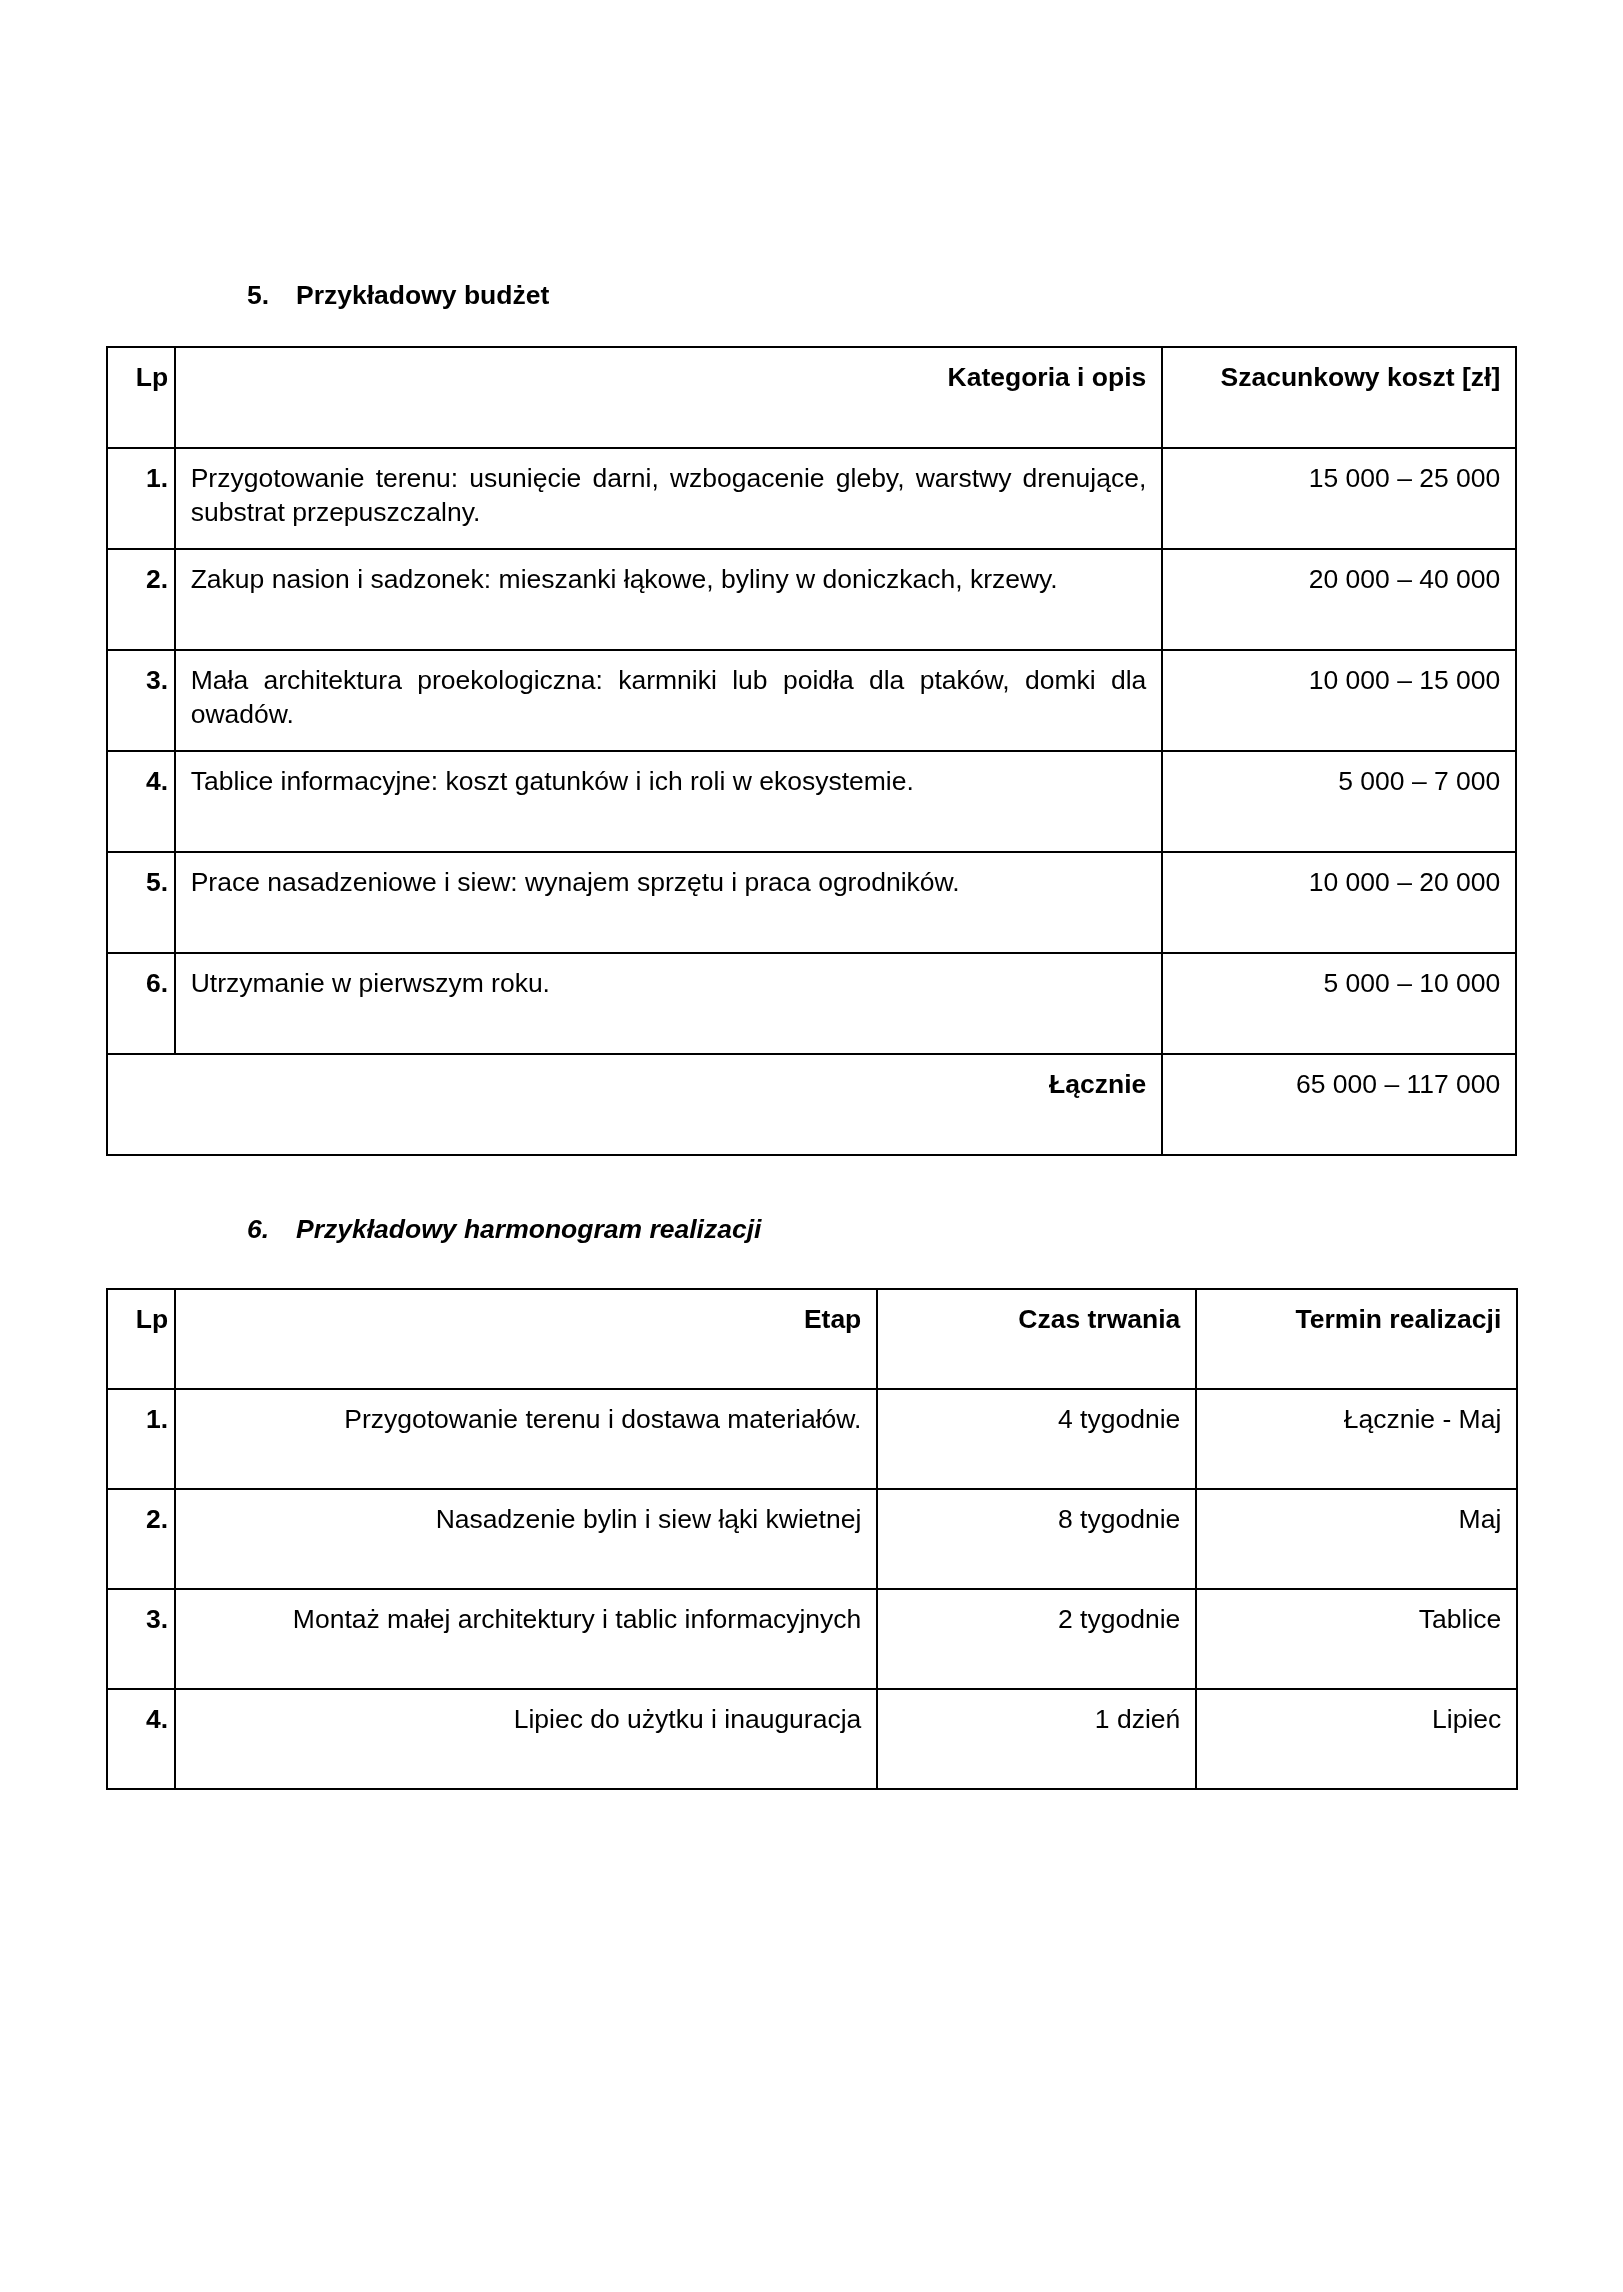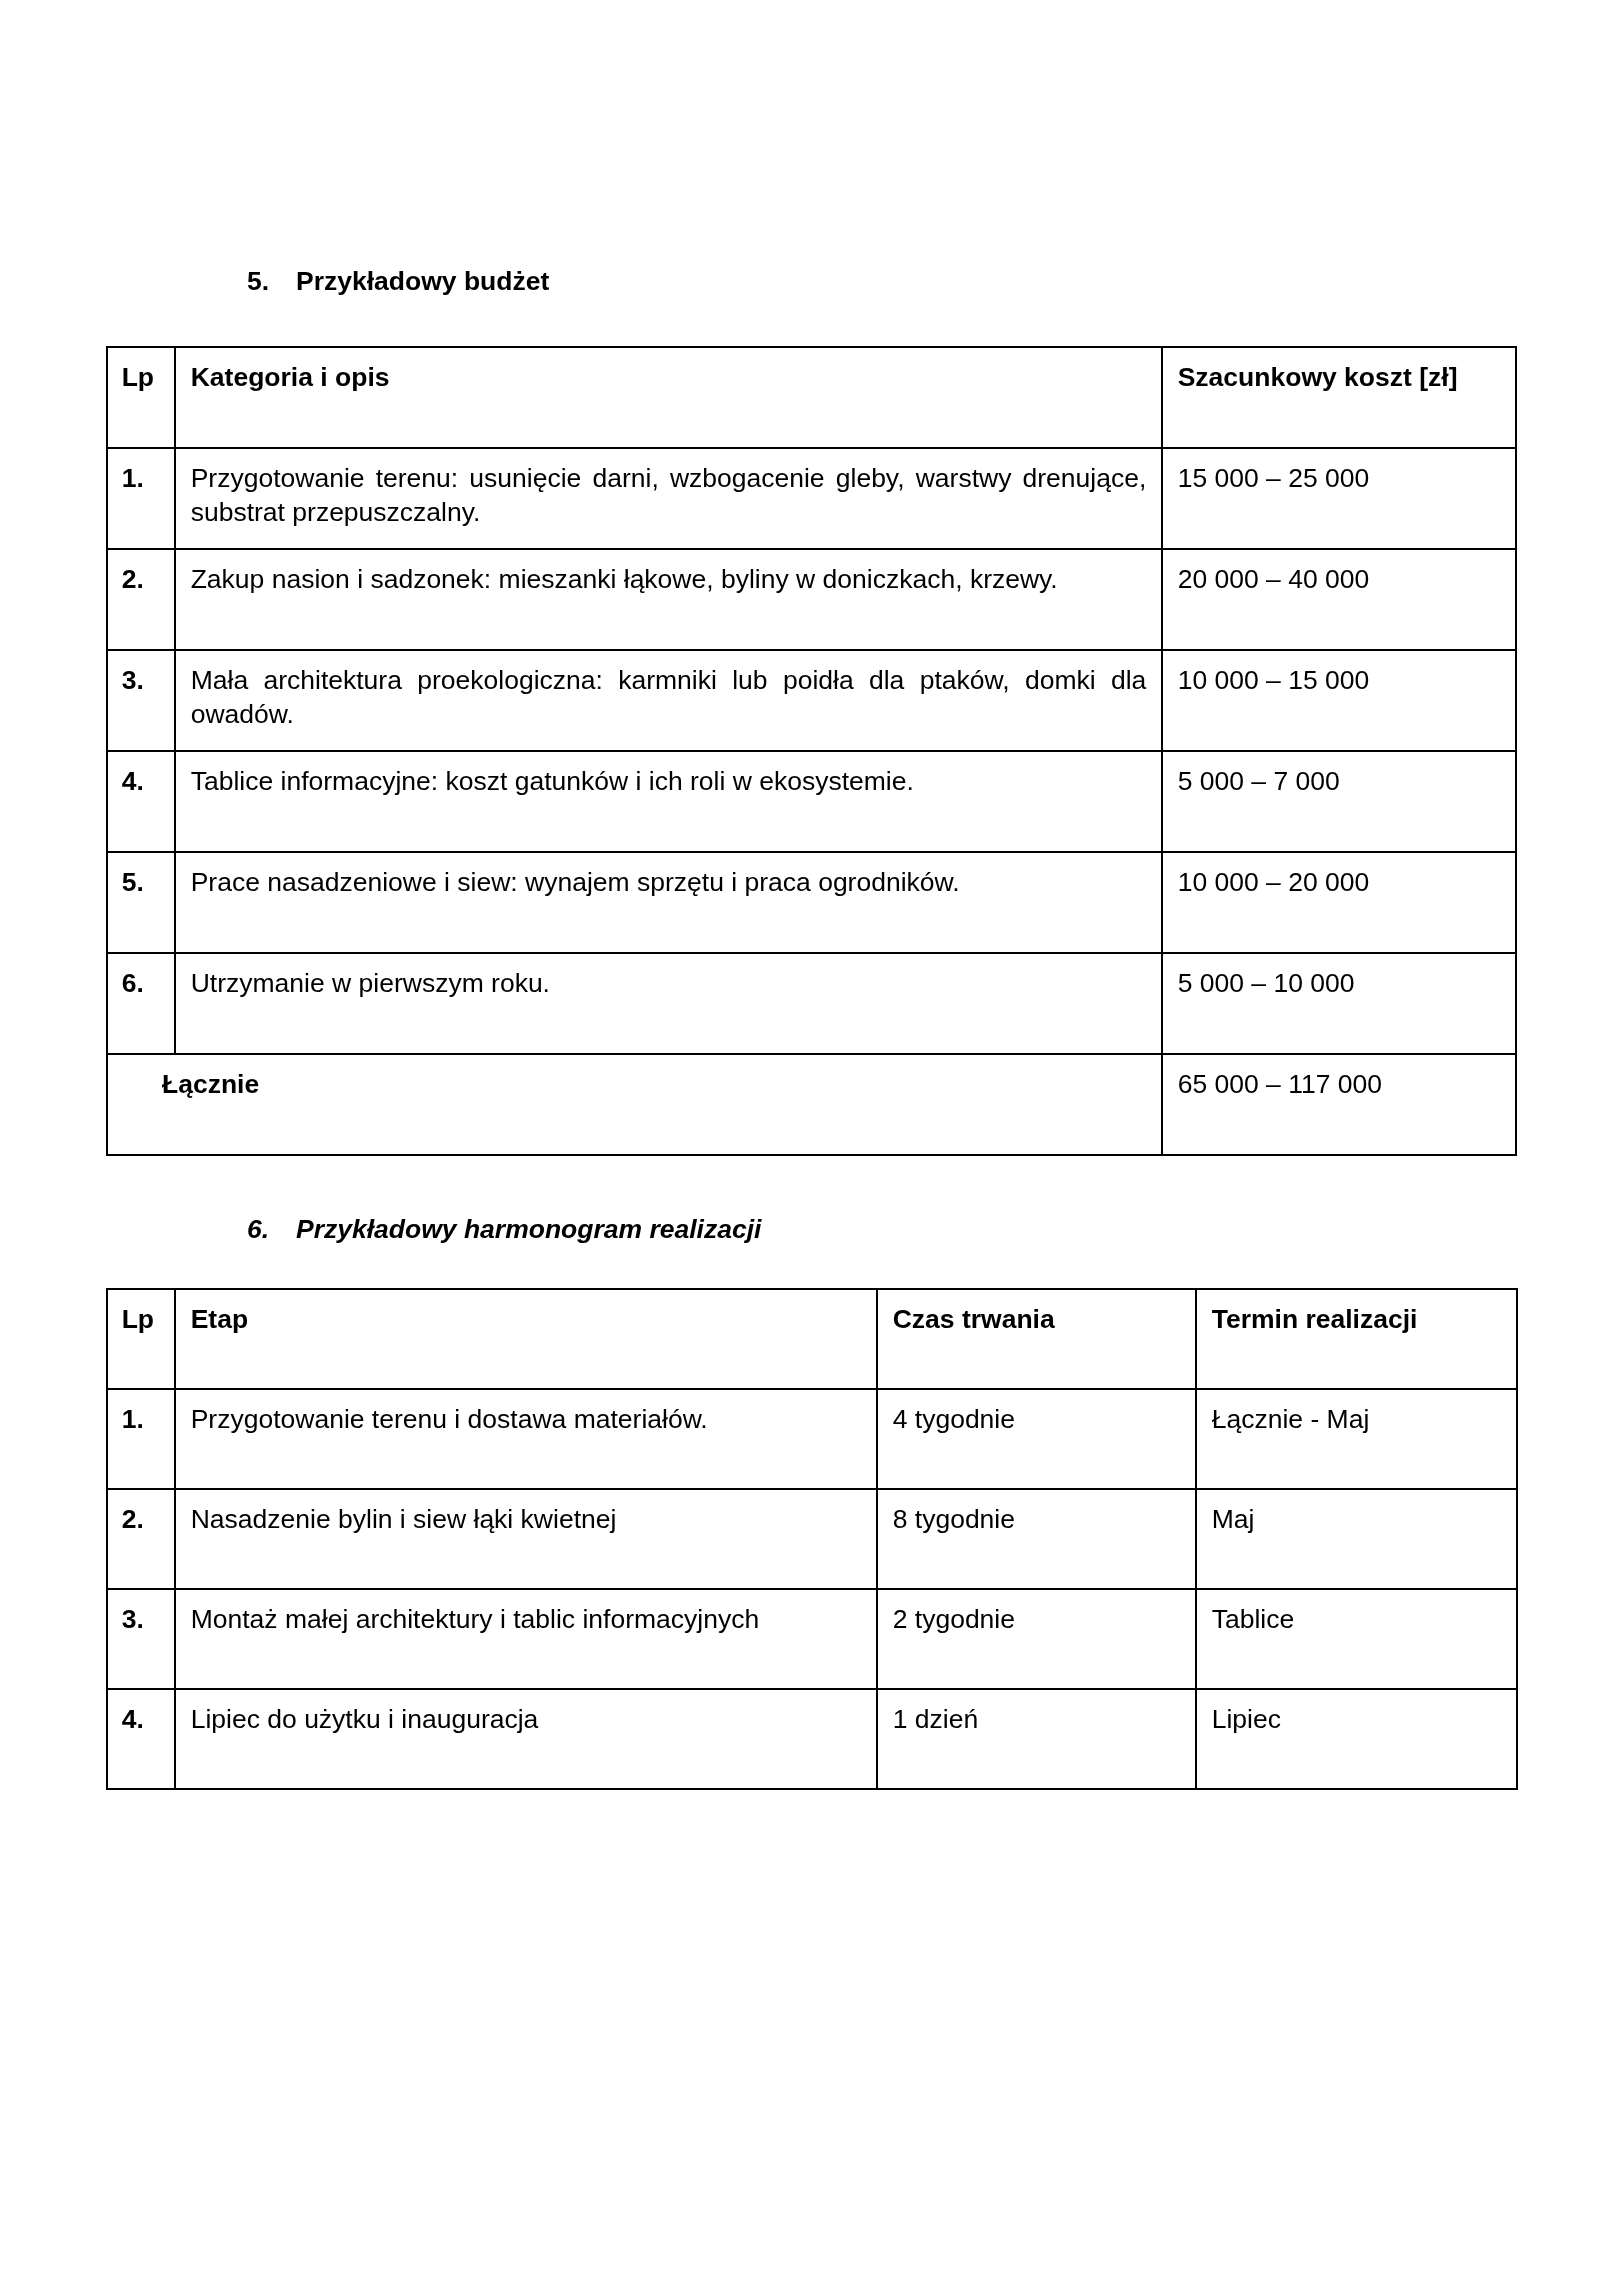--- a/index.html
+++ b/index.html
@@ -21,36 +21,36 @@
       font-size: 26.5px;
       font-weight: bold;
       line-height: 33px;
       margin: 0;
       white-space: nowrap;
     }
     .section-heading .num {
       display: inline-block;
       width: 49px;
     }
-    #heading-budget { top: 265px; }
+    #heading-budget { top: 279px; }
     #heading-schedule { top: 1213px; font-style: italic; }
 
     table.doc-table {
       position: absolute;
       left: 106px;
       width: 1408px;
       border-collapse: collapse;
       table-layout: fixed;
       font-size: 26.5px;
       line-height: 34px;
     }
     table.doc-table td, table.doc-table th {
       border: 2.9px solid #000;
       vertical-align: top;
-      text-align: left;
+      text-align: right;
       padding: 11.8px 14.7px 11.8px 14.7px;
       box-sizing: border-box;
     }
     table.doc-table th {
       font-weight: bold;
     }
     table.doc-table td.lp {
       font-weight: bold;
       padding-left: 13.7px;
       padding-right: 5.9px;

